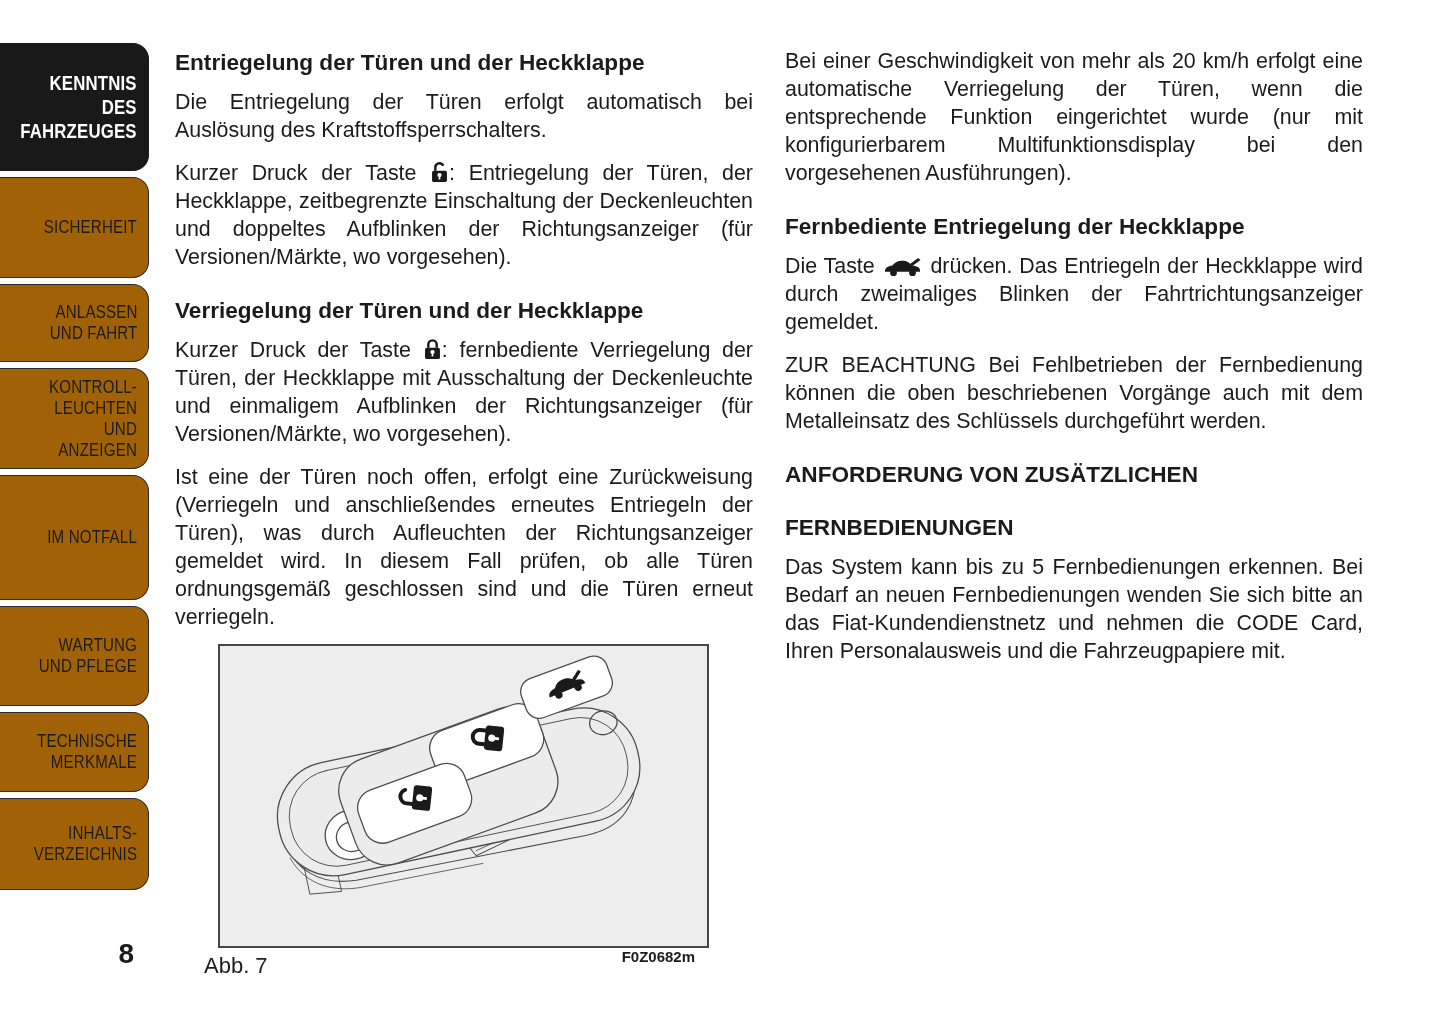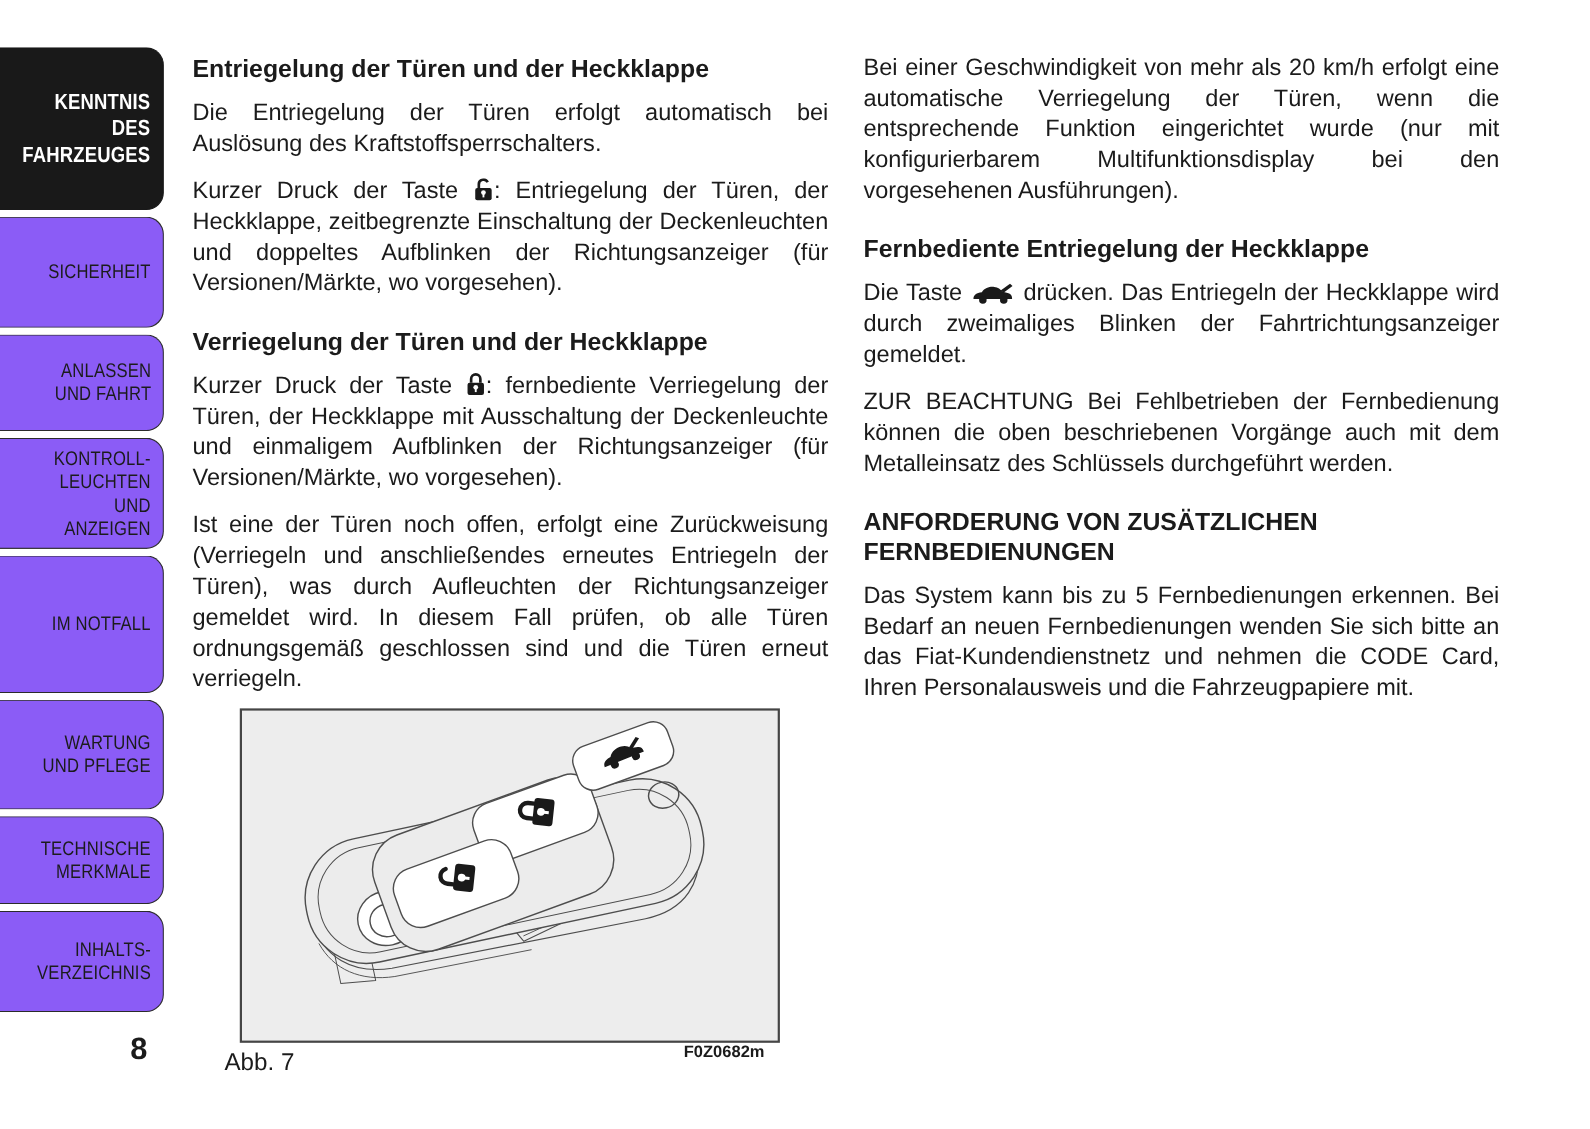--- a/index.html
+++ b/index.html
@@ -1,36 +1,36 @@
 <!DOCTYPE html>
 <html lang="de"><head>
 <meta charset="utf-8">
 <style>
   html,body{margin:0;padding:0;background:#fff;}
   body{width:1445px;height:1026px;position:relative;overflow:hidden;
        font-family:"Liberation Sans",sans-serif;color:#1b1b1b;}
   .sidebar{position:absolute;left:0;top:43px;width:149px;}
-  .tab{box-sizing:border-box;background:#8b5cf6;border:1.5px solid #2b2b2b;border-left:none;
+  .tab{box-sizing:border-box;background:#a16207;border:1.5px solid #2b2b2b;border-left:none;
        border-radius:0 16px 16px 0;margin-bottom:6px;display:flex;align-items:center;
        justify-content:flex-end;padding-right:11px;}
   .tab.active{background:#191919;border-color:#191919;}
   .tab-text{text-align:right;font-size:18px;line-height:21px;color:#1b1b1b;
             transform:scaleX(.84);transform-origin:100% 50%;letter-spacing:.2px;}
   .tab-text span{display:block;}
   .tab.active .tab-text{color:#fff;font-weight:700;font-size:20px;line-height:24px;}
   .pagenum{position:absolute;left:0;top:938px;width:134px;text-align:right;
            font-size:28px;font-weight:700;}
   .col{position:absolute;top:45px;width:578px;font-size:21.4px;line-height:28px;
        text-align:justify;hyphens:auto;}
   .col1{left:175px;}
   .col2{left:785px;}
   .col p{margin:2px 0 15px;}
   h2.sec{font-size:22.6px;font-weight:700;margin:26px 0 12px;text-align:left;line-height:27px;}
   h2.sec.first{margin-top:4px;}
-  h2.sec span{display:block;}
+  h2.sec span{display:block;margin-top:26px;}
   .ic{vertical-align:-3px;}
   .ic-car{vertical-align:-4px;margin:0 2px;}
   .fig{position:absolute;left:218px;top:644px;width:491px;height:304px;background:#ededed;
        border:2px solid #454545;box-sizing:border-box;margin:0;}
   .fig svg{display:block;width:100%;height:100%;}
   .figrow{position:absolute;left:204px;top:946px;width:491px;display:flex;
           justify-content:space-between;align-items:flex-start;}
   .figcap{font-size:22px;padding-top:7px;}
   .figcode{font-size:15px;font-weight:700;padding-top:2px;}
   .defs{position:absolute;width:0;height:0;overflow:hidden;}
@@ -57,32 +57,32 @@
       <circle cx="-10" cy="6" r="3.6" fill="#1a1a1a" stroke="none"></circle>
       <circle cx="10" cy="6" r="3.6" fill="#1a1a1a" stroke="none"></circle>
       <path d="M7 -3 l9 -6.5 2.4 2.2 -8.6 6.3 z" fill="#1a1a1a" stroke="none"></path>
     </g>
   </defs>
 </svg>
 
 <div class="page">
 
   <nav class="sidebar">
-    <div class="tab active" style="height:148px">
+    <div class="tab active" style="height:128px">
       <div class="tab-text">
           <span>KENNTNIS DES</span>
           <span>FAHRZEUGES</span>
         </div>
     </div>
     <div class="tab" style="height:101px">
       <div class="tab-text">
           <span>SICHERHEIT</span>
         </div>
     </div>
-    <div class="tab" style="height:88px">
+    <div class="tab" style="height:78px">
       <div class="tab-text">
           <span>ANLASSEN</span>
           <span>UND FAHRT</span>
         </div>
     </div>
     <div class="tab" style="height:101px">
       <div class="tab-text">
           <span>KONTROLL-</span>
           <span>LEUCHTEN UND</span>
           <span>ANZEIGEN</span>

